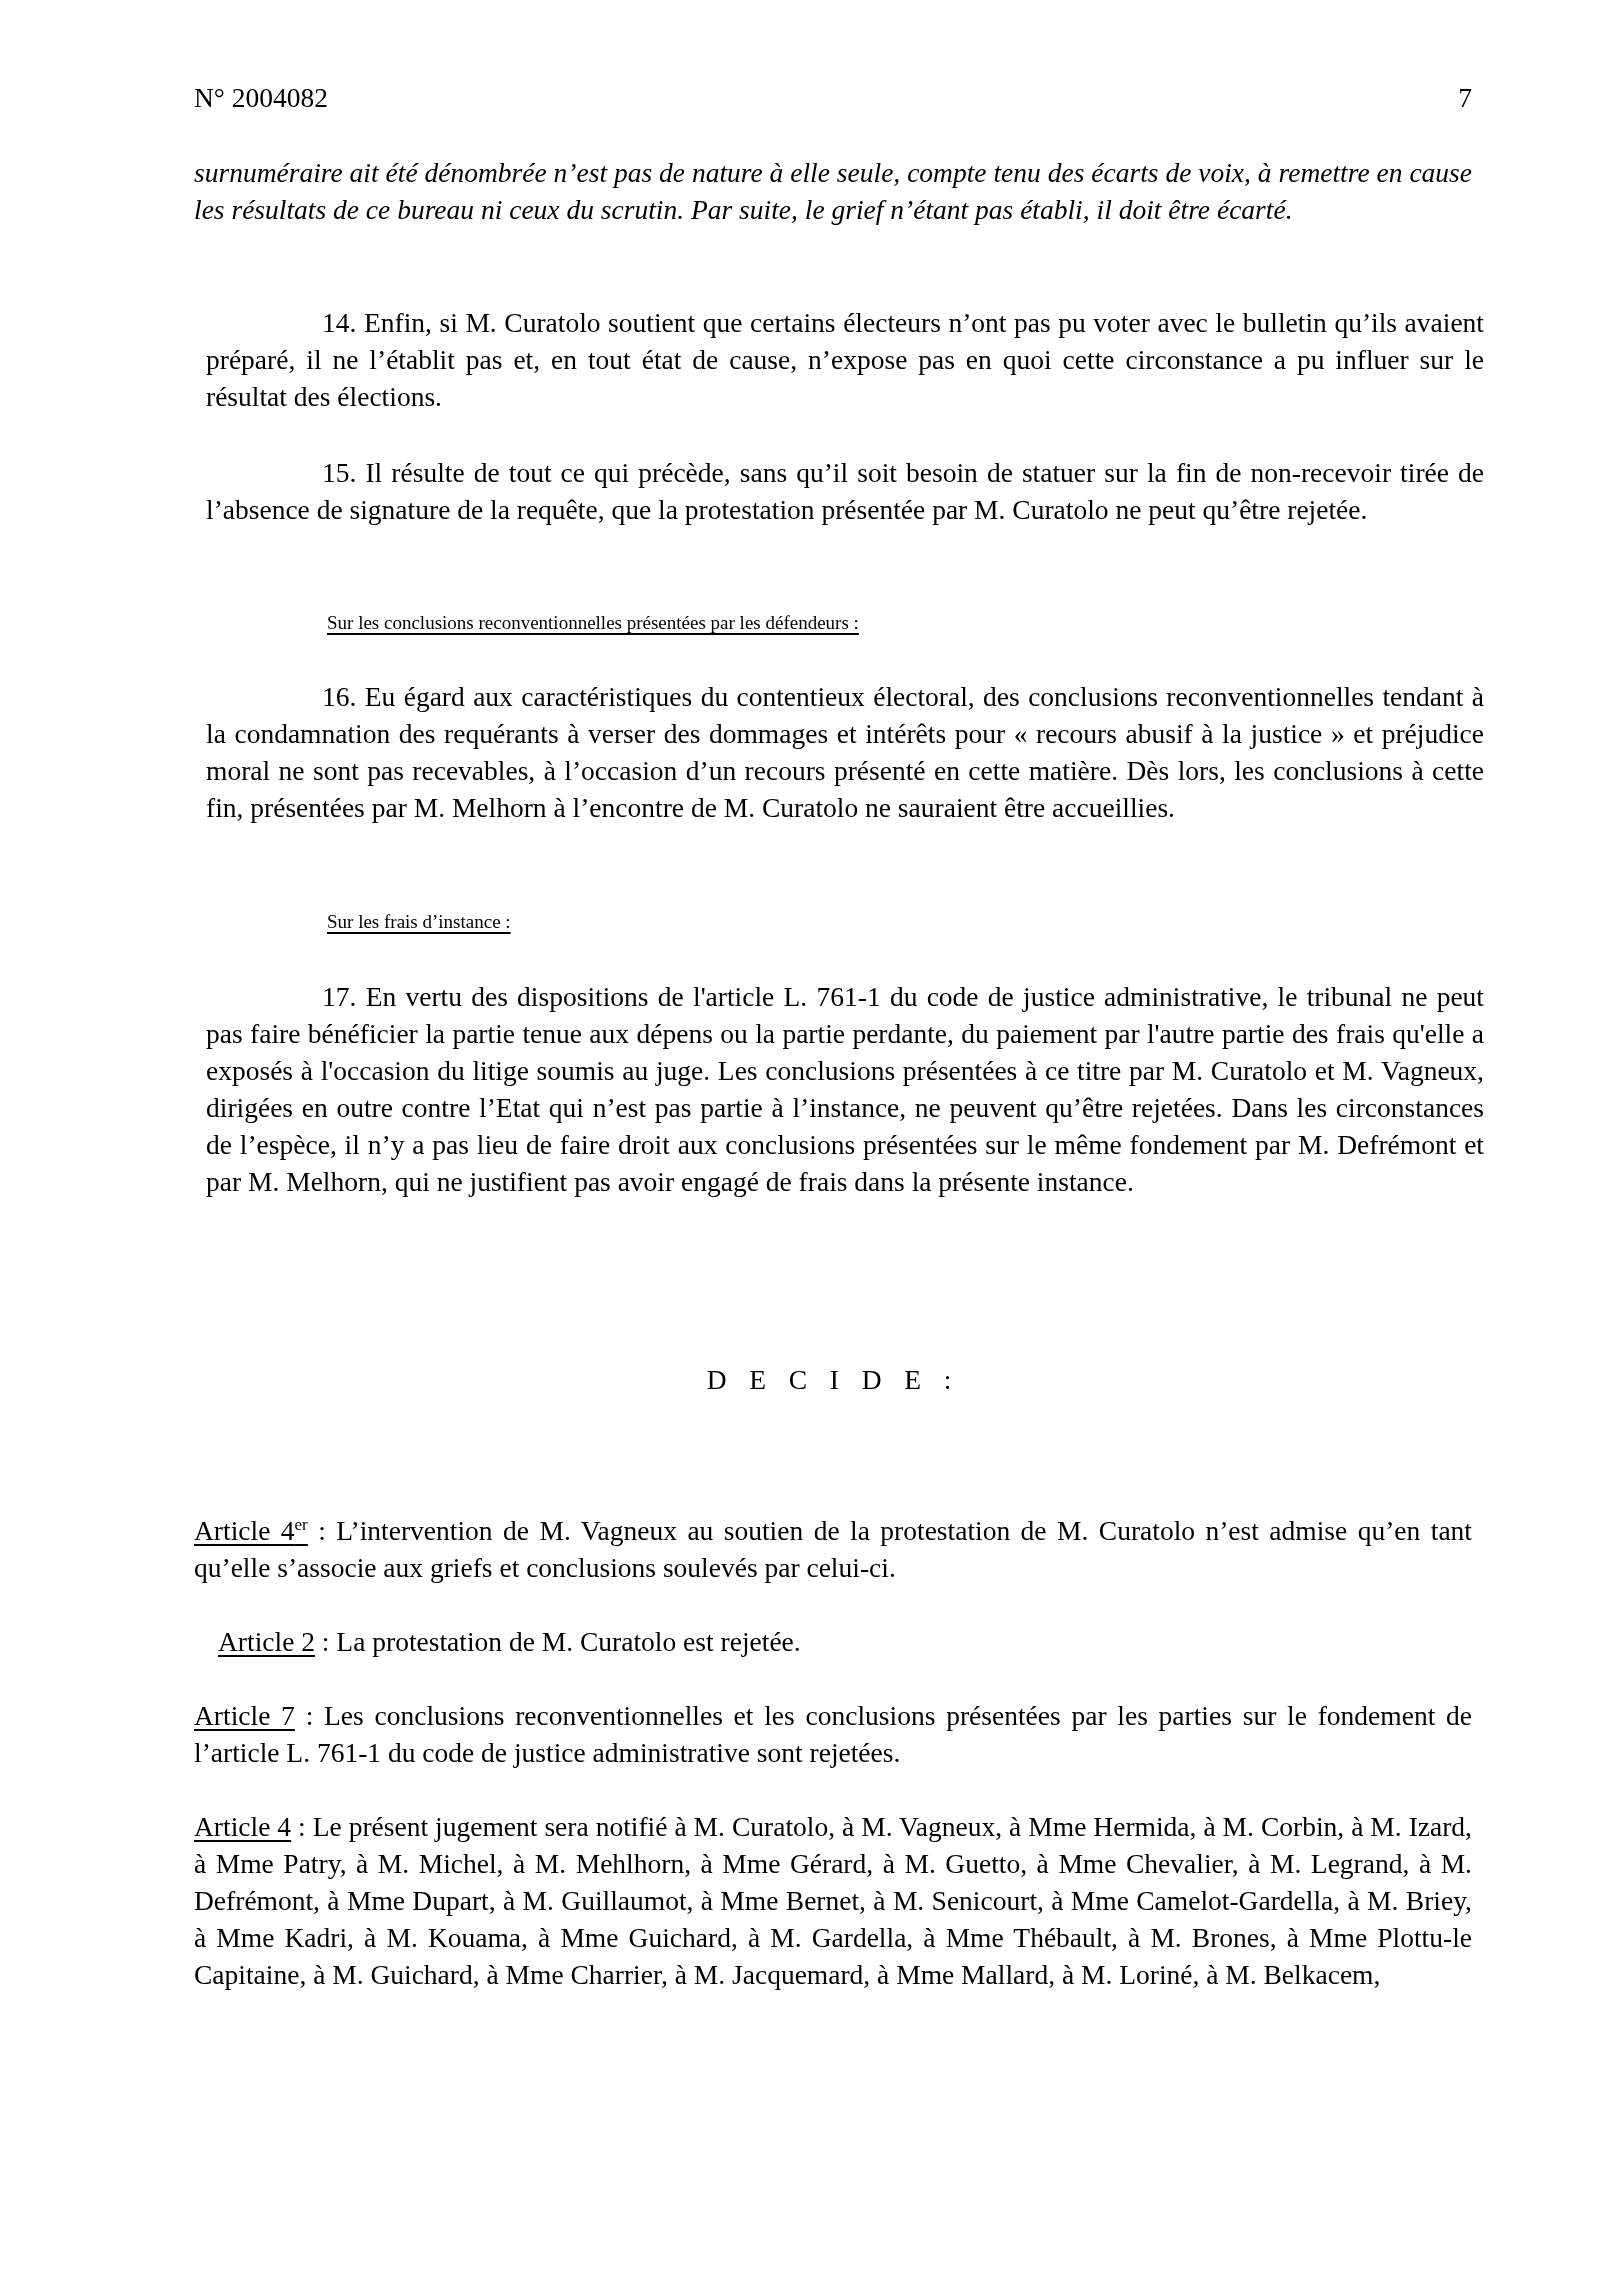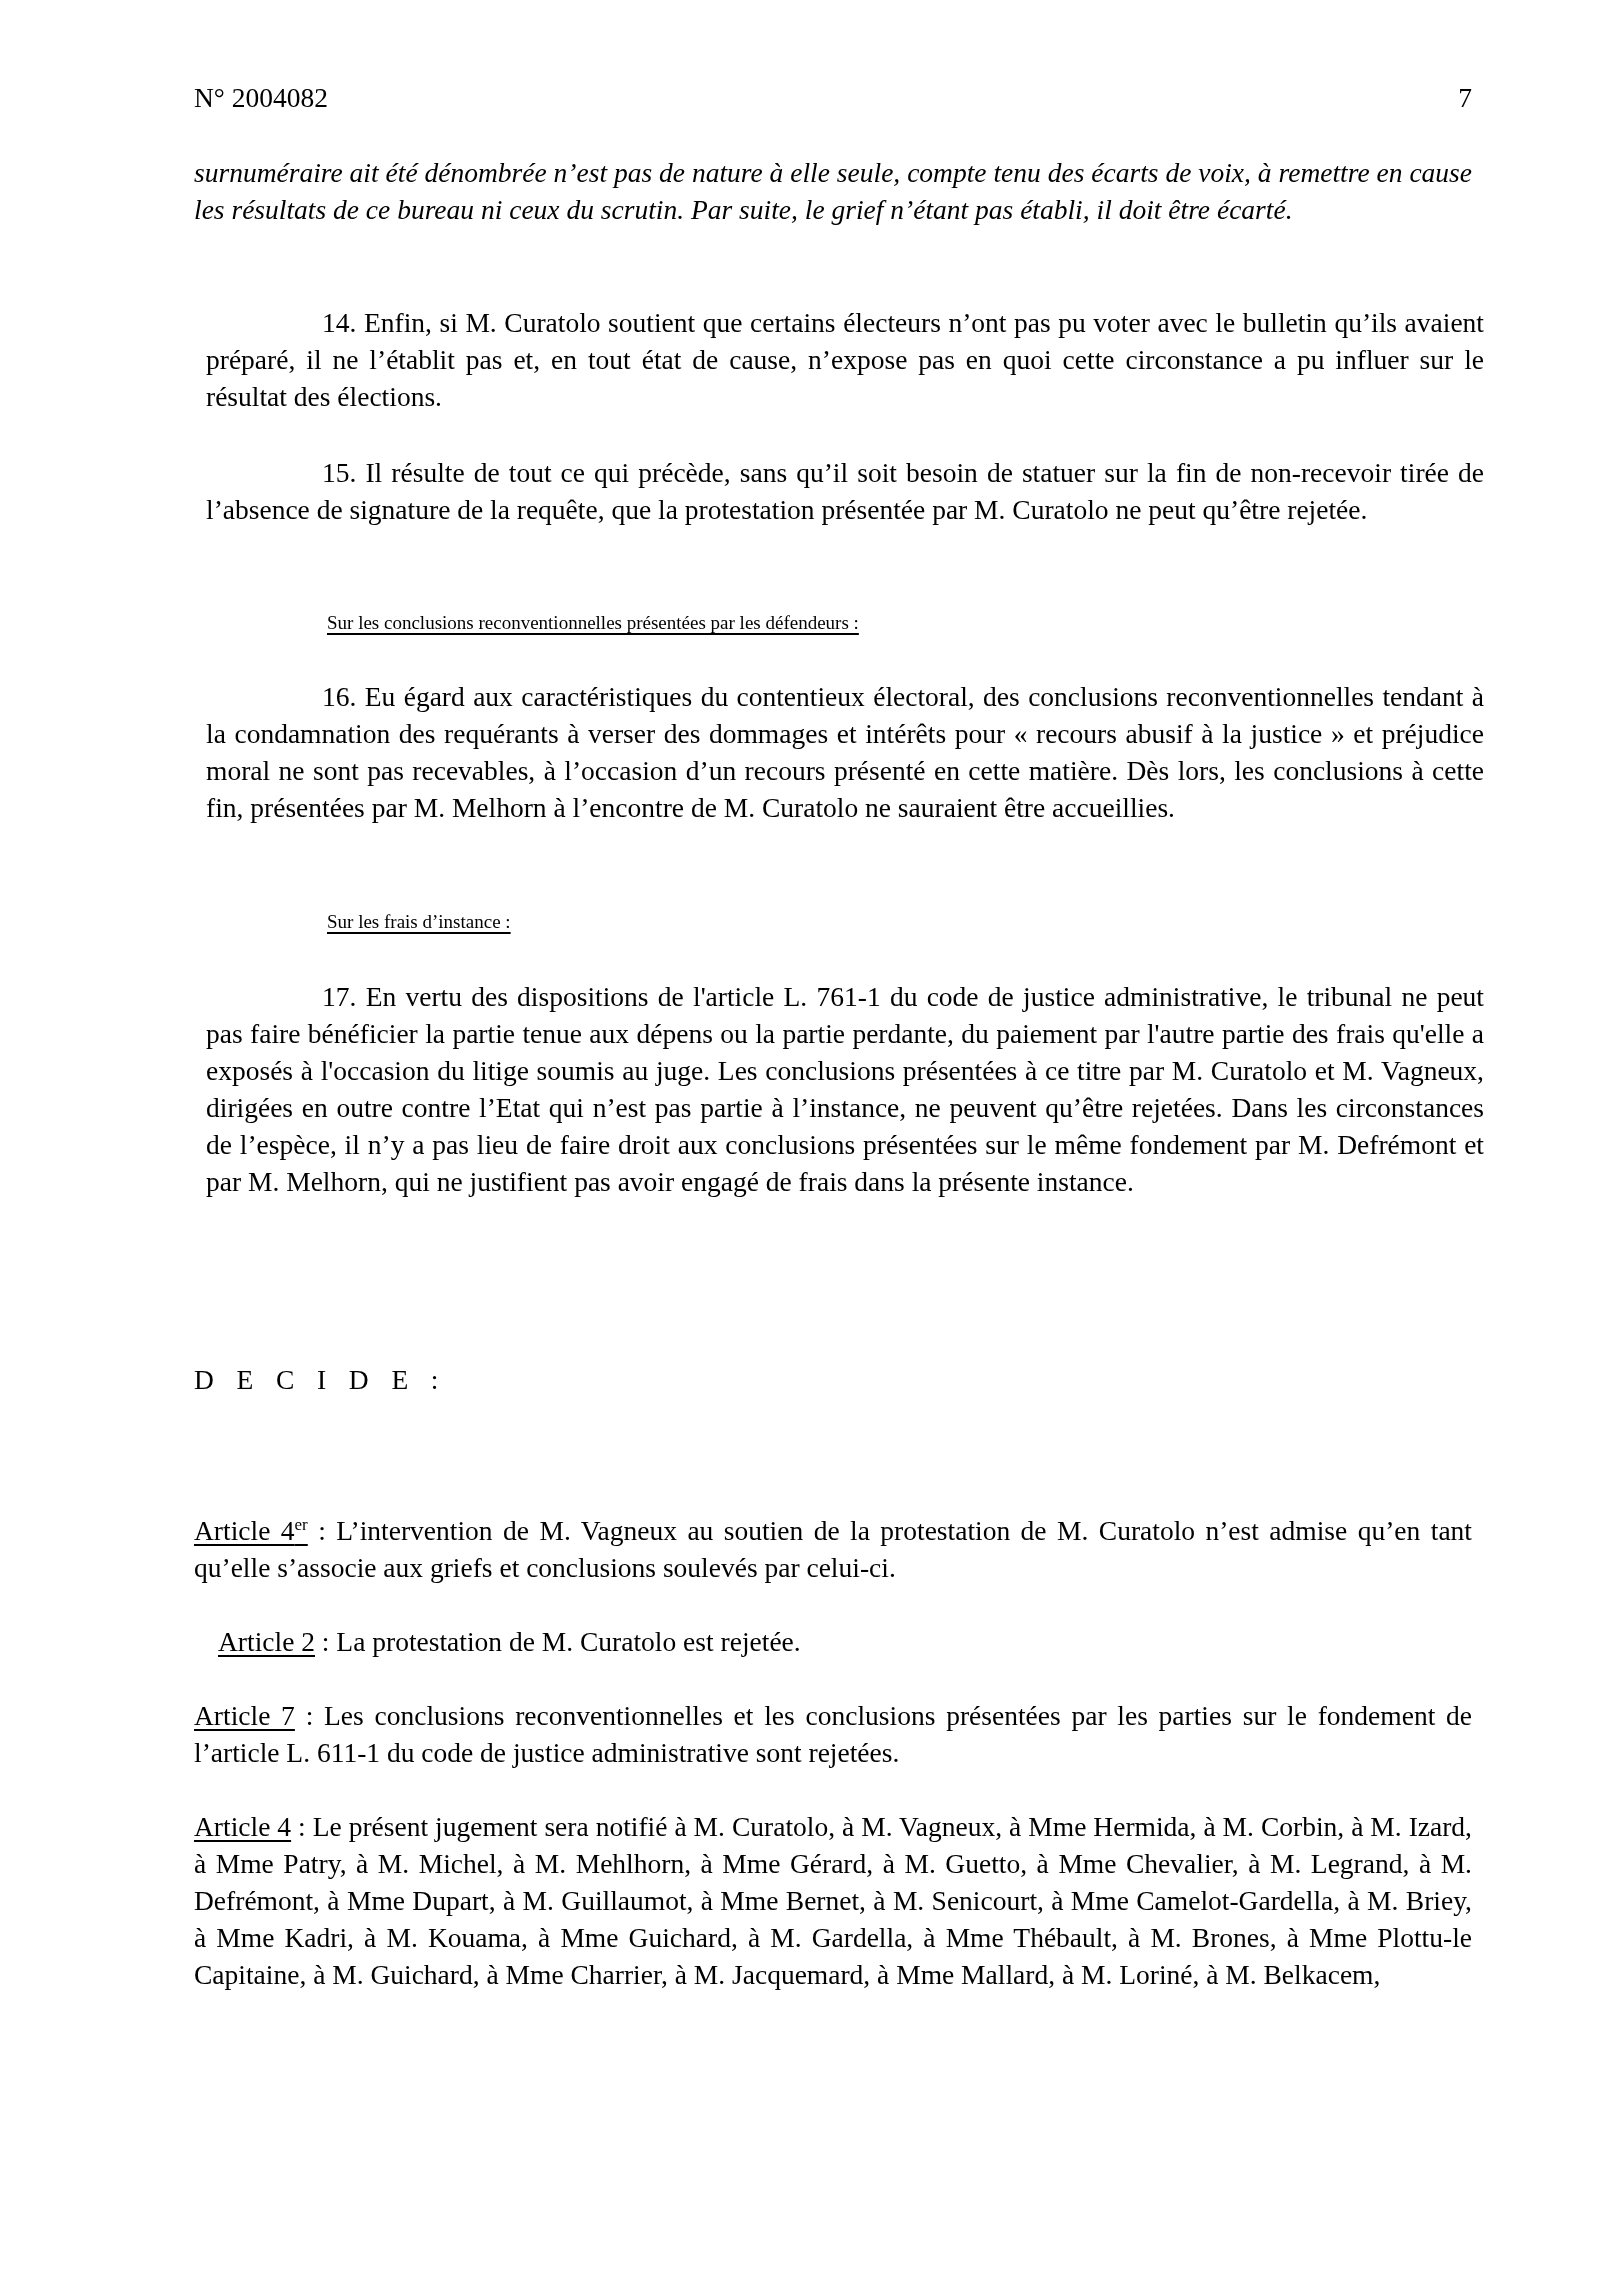--- a/index.html
+++ b/index.html
@@ -8,21 +8,21 @@
     font-family: "Liberation Serif", "DejaVu Serif", serif;
     color: #000000;
   }
   .page { position: absolute; left: 194px; top: 0; width: 1278px; }
   .header { position: absolute; top: 82px; left: 0; width: 1278px; height: 39px; font-size: 27.5px; }
   .header .docnum { position: absolute; left: 0; top: 0; text-align: center; }
   .header .pagenum { position: absolute; right: 0; top: 0; }
   .block { position: absolute; left: 0; width: 1278px; font-size: 27.5px; line-height: 37px; text-align: justify; }
   .block.indent { text-indent: 116px; margin-left: 12px; }
   .heading { position: absolute; left: 133px; font-size: 19px; line-height: 37px; text-decoration: underline; text-decoration-thickness: 2px; text-underline-offset: 3.9px; }
-  .decide { position: absolute; left: 0; width: 1278px; text-align: left; font-size: 27.5px; letter-spacing: 7.9px; }
+  .decide { position: absolute; left: 0; width: 1278px; text-align: center; font-size: 27.5px; letter-spacing: 7.9px; }
   .art-label { text-decoration: underline; text-decoration-thickness: 2px; text-underline-offset: 3.9px; }
   sup { font-size: 17px; line-height: 0; }
 </style>
 </head>
 <body>
 
 <div class="page">
 
   <div class="header">
     <span class="docnum">N° 2004082</span>
@@ -47,21 +47,21 @@
 
   <div class="block" style="top:1512px;">
     <span class="art-label"><span>Article 4</span><sup>er</sup></span><span> : L’intervention de M. Vagneux au soutien de la protestation de M.  Curatolo n’est admise qu’en tant qu’elle s’associe aux griefs et conclusions soulevés par celui-ci.</span>
   </div>
 
   <div class="block" style="top:1623px;margin-left:24px;">
     <span class="art-label">Article 2</span><span> : La protestation de M. Curatolo est rejetée.</span>
   </div>
 
   <div class="block" style="top:1697px;">
-    <span class="art-label">Article 7</span><span> : Les conclusions reconventionnelles et les conclusions présentées par les parties sur le fondement de l’article L. 611-1 du code de justice administrative sont rejetées.</span>
+    <span class="art-label">Article 7</span><span> : Les conclusions reconventionnelles et les conclusions présentées par les parties sur le fondement de l’article L. 761-1 du code de justice administrative sont rejetées.</span>
   </div>
 
   <div class="block" style="top:1808px;">
     <span class="art-label">Article 4</span><span> : Le présent jugement sera notifié à M. Curatolo, à M. Vagneux, à Mme Hermida, à M. Corbin, à M. Izard, à Mme Patry, à M. Michel, à M. Mehlhorn, à Mme Gérard, à M. Guetto, à Mme Chevalier, à M. Legrand, à M. Defrémont, à Mme Dupart, à M. Guillaumot, à Mme Bernet, à M. Senicourt, à Mme Camelot-Gardella, à M. Briey, à Mme Kadri, à M. Kouama, à Mme Guichard, à M. Gardella, à Mme Thébault, à M. Brones, à Mme Plottu-le Capitaine, à M. Guichard, à Mme Charrier, à M. Jacquemard, à Mme Mallard, à M. Loriné, à M. Belkacem,</span>
   </div>
 
 </div>
 
 
 </body></html>

